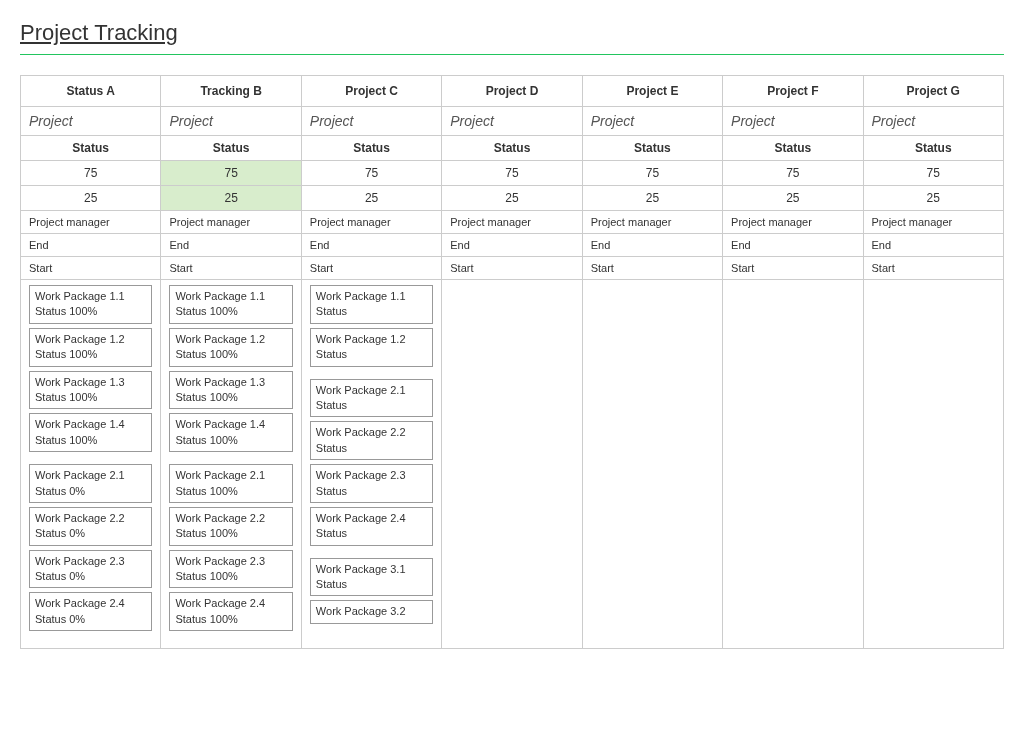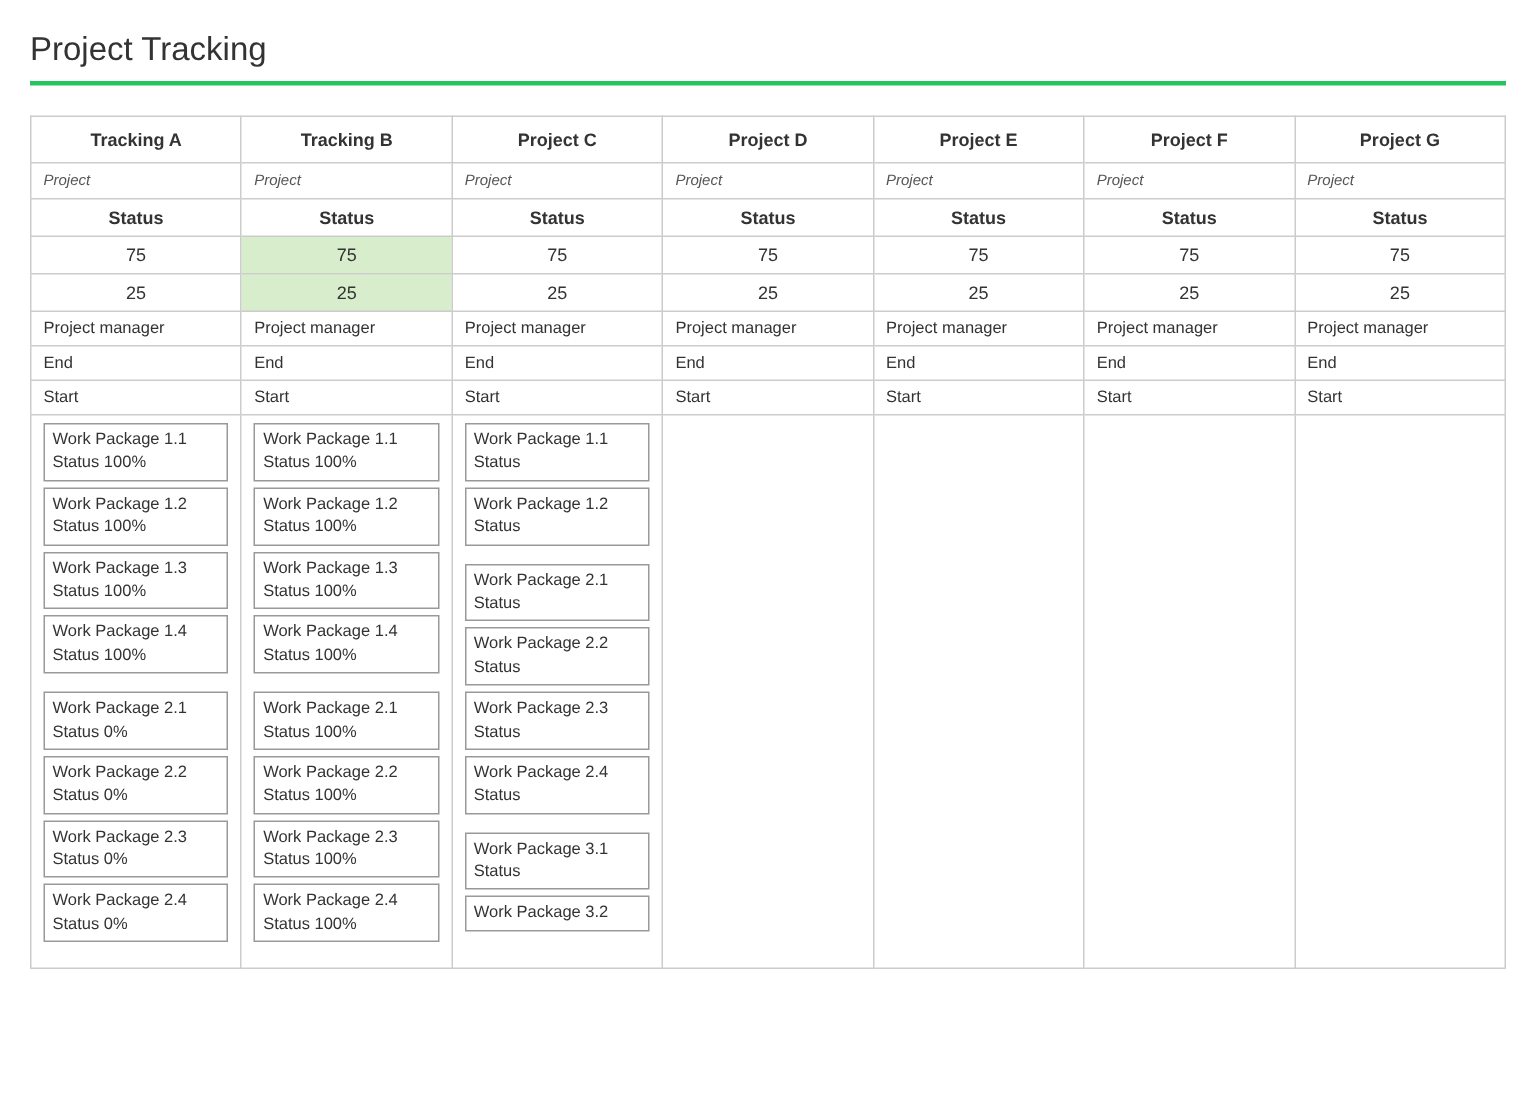--- a/index.html
+++ b/index.html
@@ -8,22 +8,23 @@
       font-size: 12px;
       background: #fff;
       color: #333;
       padding: 20px;
     }
     h1 {
       font-size: 22px;
       font-weight: normal;
       margin-bottom: 8px;
       padding-bottom: 8px;
-      border-bottom: 3px solid #22c55e;
+      border-bottom: 1px solid #22c55e;
       margin-bottom: 20px;
+      text-decoration: underline;
     }
     .tracking-table {
       border-collapse: collapse;
       width: 100%;
       table-layout: fixed;
     }
     .tracking-table th, .tracking-table td {
       border: 1px solid #ccc;
       padding: 5px 8px;
       vertical-align: top;
@@ -31,21 +32,21 @@
     .tracking-table thead th {
       text-align: center;
       font-weight: bold;
       font-size: 12px;
       background: #fff;
       padding: 8px;
     }
     .label-row td {
       font-style: italic;
       font-weight: normal;
-      font-size: 10px;
+      font-size: 14px;
       color: #555;
       padding: 6px 8px;
     }
     .status-header-row td {
       font-weight: bold;
       text-align: center;
     }
     .status-value-row td {
       text-align: center;
     }
@@ -76,21 +77,21 @@
     }
   </style>
 </head>
 <body>
 
 <h1>Project Tracking</h1>
 
 <table class="tracking-table">
   <thead>
     <tr>
-      <th>Tracking A</th>
+      <th>Status A</th>
       <th>Tracking B</th>
       <th>Project C</th>
       <th>Project D</th>
       <th>Project E</th>
       <th>Project F</th>
       <th>Project G</th>
     </tr>
   </thead>
   <tbody>
 

